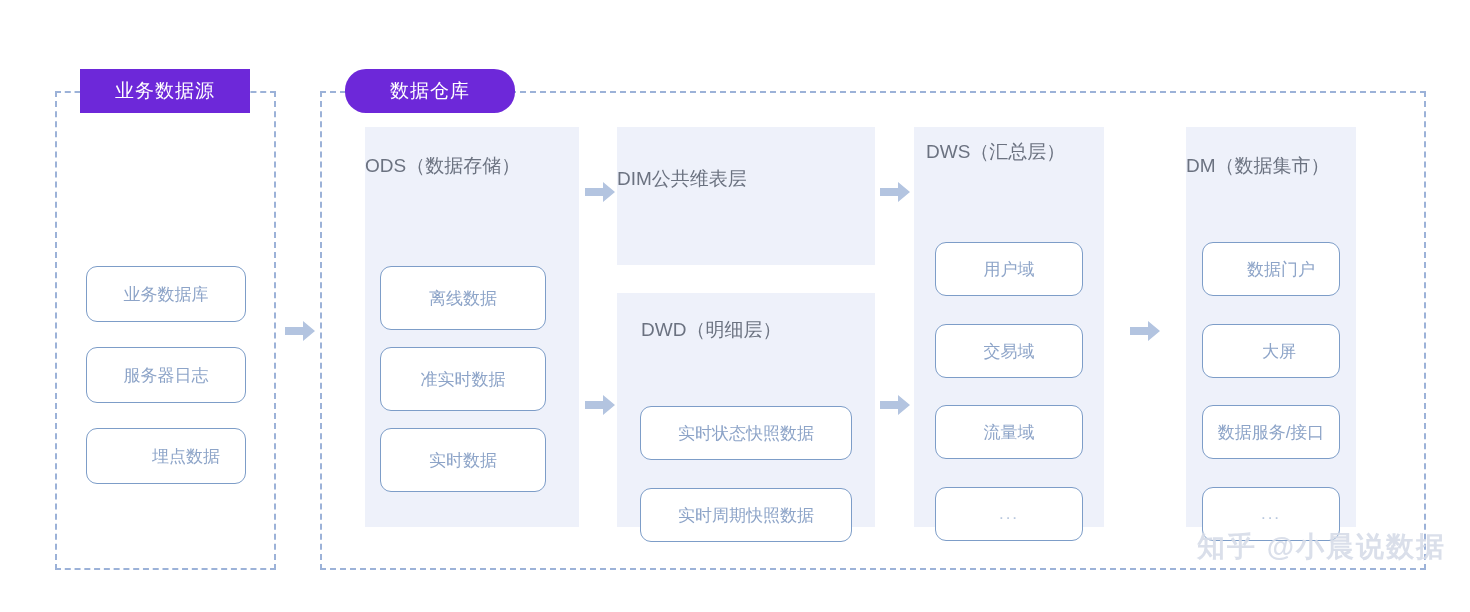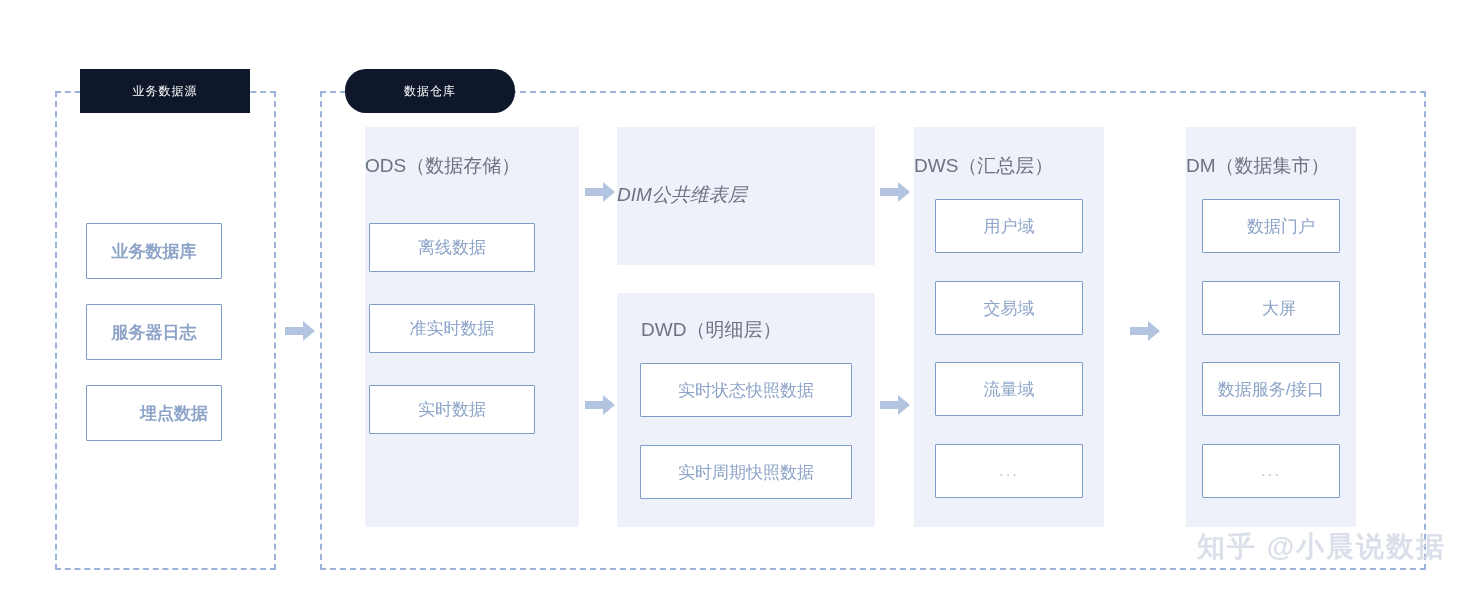--- a/index.html
+++ b/index.html
@@ -35,23 +35,23 @@
     width: 221px; height: 479px;
   }
   #group-warehouse {
     left: 320px; top: 91px;
     width: 1106px; height: 479px;
   }
 
   
   .group-tag {
     position: absolute;
-    background: #0f172a;
+    background: #6d28d9;
     color: #ffffff;
-    font-size: 12px;
+    font-size: 19px;
     line-height: 44px;
     height: 44px;
     text-align: center;
     letter-spacing: 1px;
     white-space: nowrap;
     box-sizing: border-box;
     padding: 0 20px;
   }
   #tag-source {
     left: 80px; top: 69px;
@@ -68,33 +68,33 @@
     position: absolute;
     border: 1.5px solid #7d9dc8;
     background: #ffffff;
     color: #8da4c8;
     font-size: 17px;
     display: flex;
     align-items: center;
     justify-content: center;
     box-sizing: border-box;
     white-space: nowrap;
-    border-radius: 1px;
+    border-radius: 11px;
+    margin-top: 43px;
   }
   .item-box.ellipsis {
     color: #b9c8de;
     letter-spacing: 2px;
   }
 
   
   .src-item {
     left: 86px;
-    width: 136px;
+    width: 160px;
     height: 56px;
-    font-weight: bold;
   }
   #src-0 { top: 223px; }
   #src-1 { top: 304px; }
   #src-2 { top: 385px; padding-left: 40px; }
 
   
   .layer-panel {
     position: absolute;
     background: #eef1fa;
     box-sizing: border-box;
@@ -109,27 +109,27 @@
     white-space: nowrap;
   }
 
   #panel-ods  { left: 365px;  top: 127px; width: 214px; height: 400px; }
   #panel-dim  { left: 617px;  top: 127px; width: 258px; height: 138px; }
   #panel-dwd  { left: 617px;  top: 293px; width: 258px; height: 234px; }
   #panel-dws  { left: 914px;  top: 127px; width: 190px; height: 400px; }
   #panel-dm   { left: 1186px; top: 127px; width: 170px; height: 400px; }
 
   #title-ods  { top: 26px; }
-  #title-dim  { top: 55px; font-style: italic; }
+  #title-dim  { top: 39px; }
   #title-dwd  { top: 24px; margin-left: 24px; }
-  #title-dws  { top: 26px; }
+  #title-dws  { top: 12px; padding-left: 12px; }
   #title-dm   { top: 26px; }
 
   
-  .ods-item { left: 4px; width: 166px; height: 49px; }
+  .ods-item { left: 15px; width: 166px; height: 64px; }
   #ods-0 { top: 96px; }
   #ods-1 { top: 177px; }
   #ods-2 { top: 258px; }
 
   
   .dwd-item { left: 23px; width: 212px; height: 54px; }
   #dwd-0 { top: 70px; }
   #dwd-1 { top: 152px; }
 
   

